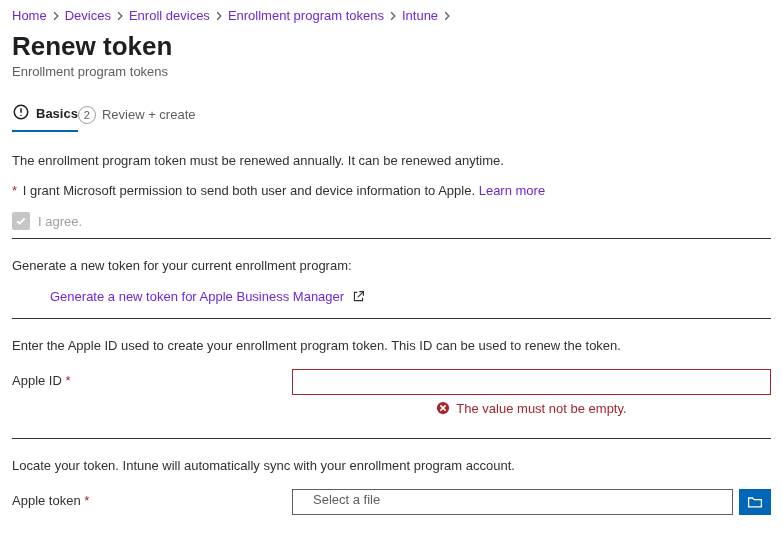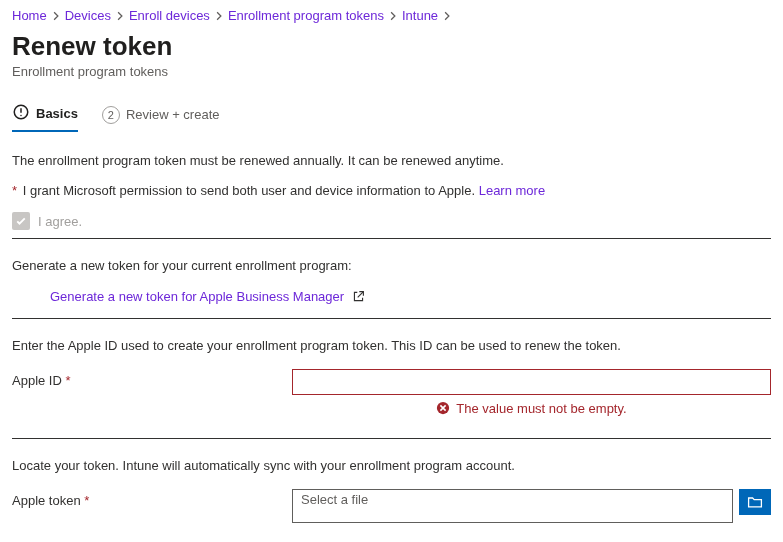--- a/index.html
+++ b/index.html
@@ -14,21 +14,21 @@
   }
   a { color: #6d28d9; text-decoration: none; cursor: pointer; }
 
   .breadcrumb { display: flex; flex-wrap: wrap; align-items: center; gap: 4px; color: #605e5c; margin-bottom: 8px; }
   .breadcrumb .sep svg { width: 10px; height: 10px; display: block; }
   .breadcrumb .sep { color: #605e5c; }
 
   h1 { font-size: 26px; font-weight: 600; margin: 0 0 2px; color: #201f1e; }
   .subtitle { color: #605e5c; margin-bottom: 24px; }
 
-  .tabs { display: flex; align-items: center; gap: 24px; border-bottom: none; margin-bottom: 20px; }
+  .tabs { display: flex; align-items: center; border-bottom: none; margin-bottom: 20px; }
   .tab { display: flex; align-items: center; gap: 6px; padding-bottom: 6px; color: #605e5c; cursor: pointer; }
   .tab.active { color: #201f1e; border-bottom: 2px solid #0067b8; font-weight: 600; }
   .tab-num {
     display: inline-flex; align-items: center; justify-content: center;
     width: 18px; height: 18px; border-radius: 50%;
     border: 1px solid #a19f9d; font-size: 11px; color: #605e5c;
   }
   .tab.active .tab-icon svg { width: 18px; height: 18px; }
   .tab.active .tab-icon { color: #201f1e; }
 
@@ -55,21 +55,21 @@
   input[type=text].error-input {
     width: 100%; height: 26px; padding: 2px 6px;
     border: 1px solid #a4262c; outline: none; font-size: 13px;
   }
   .error-line { display: flex; align-items: center; gap: 6px; color: #a4262c; margin-top: 6px; font-size: 13px; justify-content: center; }
   .error-line svg { width: 14px; height: 14px; flex-shrink: 0; }
 
   .file-row { display: flex; align-items: flex-start; margin-top: 14px; }
   .file-picker { flex: 1; display: flex; }
   .file-input {
-    flex: 1; height: 34px; border: 1px solid #605e5c; padding: 2px 8px;
+    flex: 1; height: 26px; border: 1px solid #605e5c; padding: 2px 20px;
     color: #605e5c; font-size: 13px; background: #fff;
   }
   .file-btn {
     width: 32px; height: 26px; background: #0067b8; margin-left: 6px;
     display: inline-flex; align-items: center; justify-content: center;
     cursor: pointer; border: none;
   }
   .file-btn svg { width: 16px; height: 16px; color: #fff; }
 </style>
 </head>

